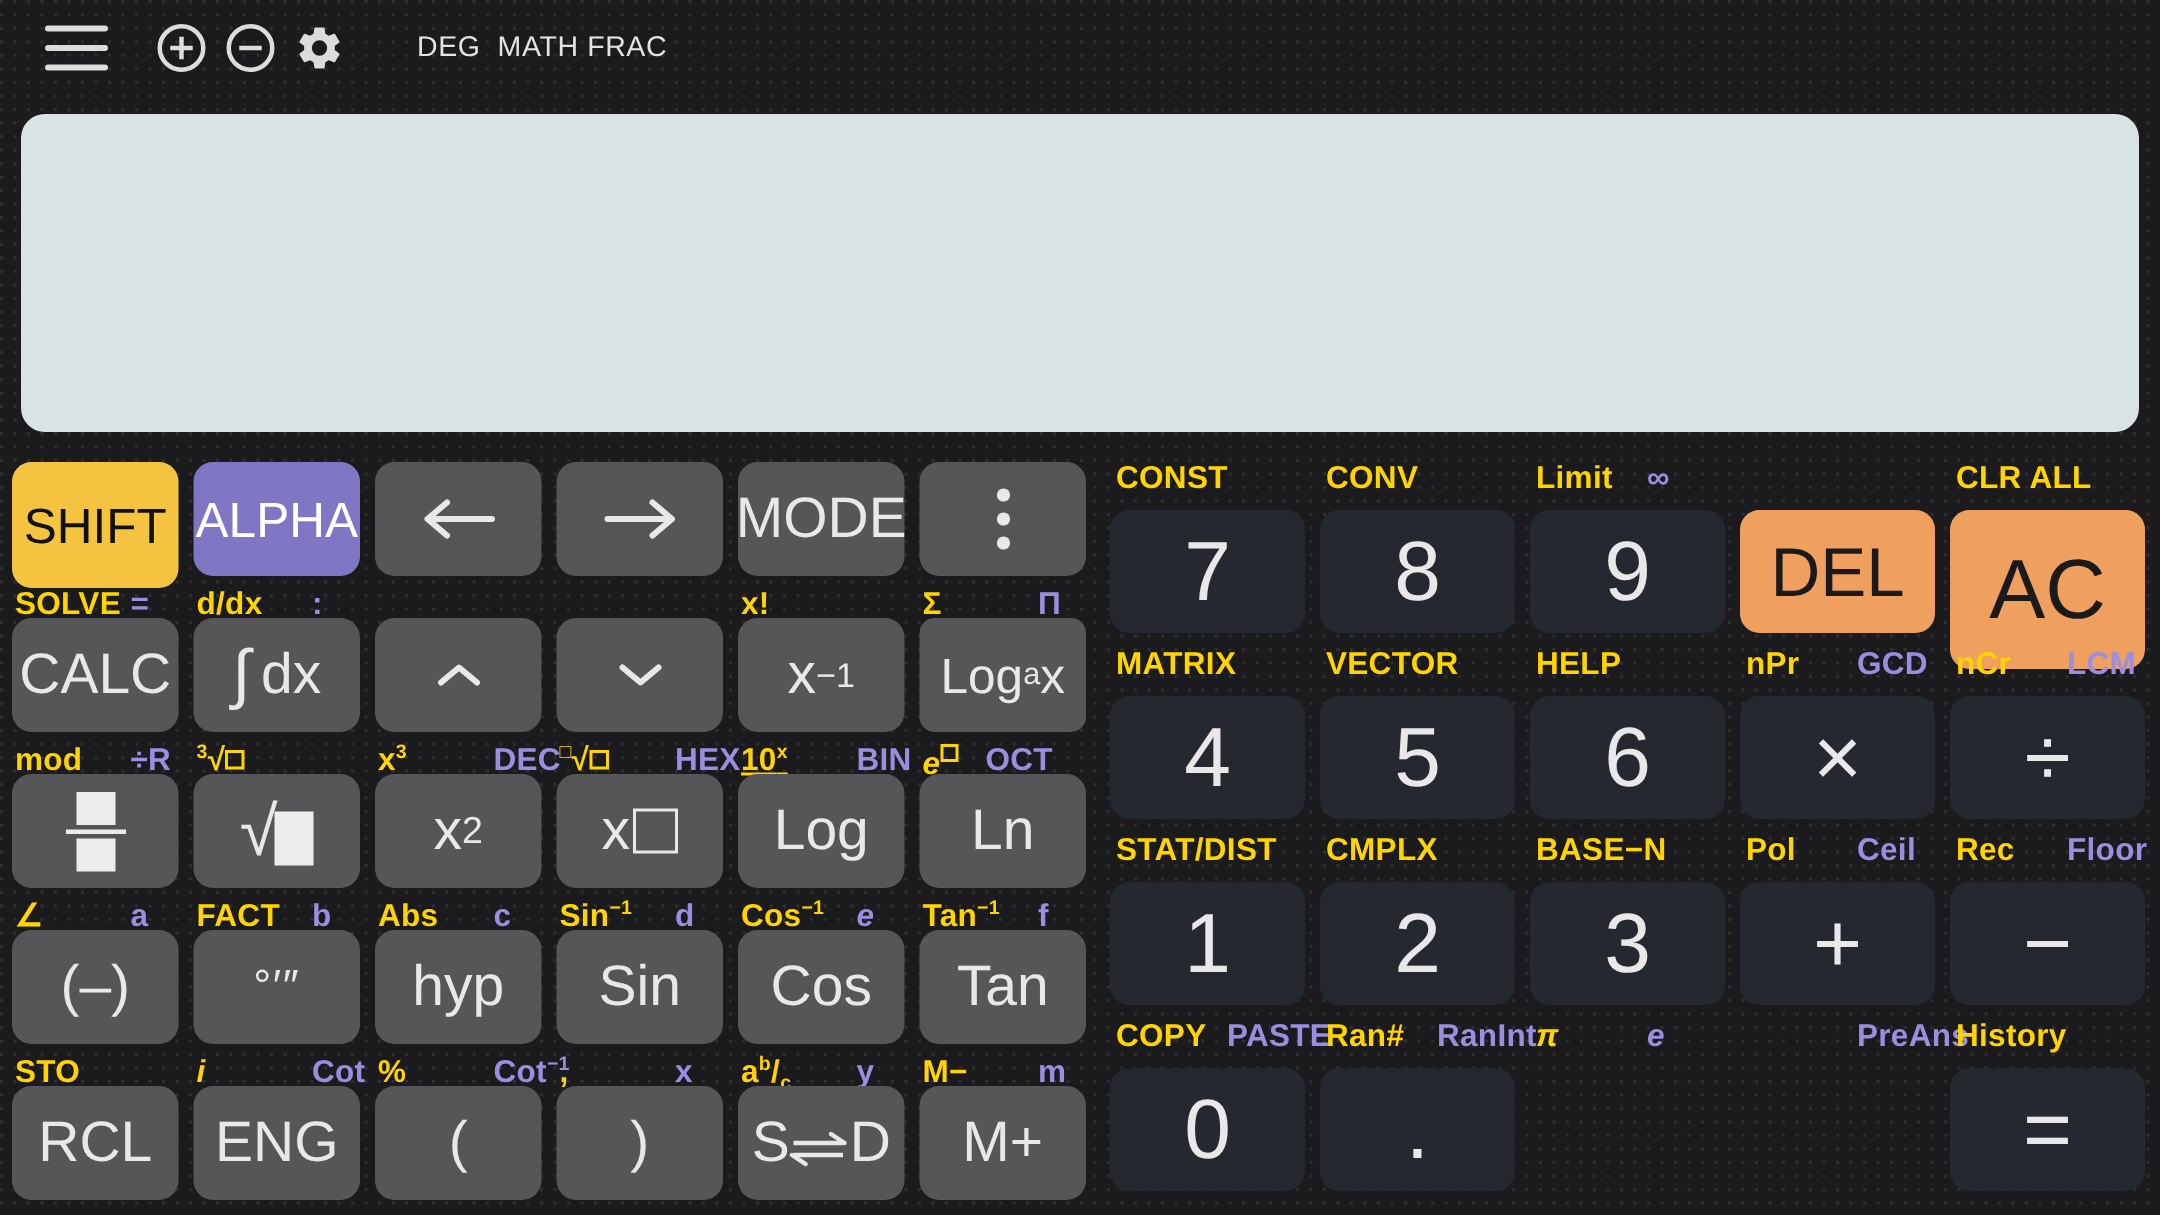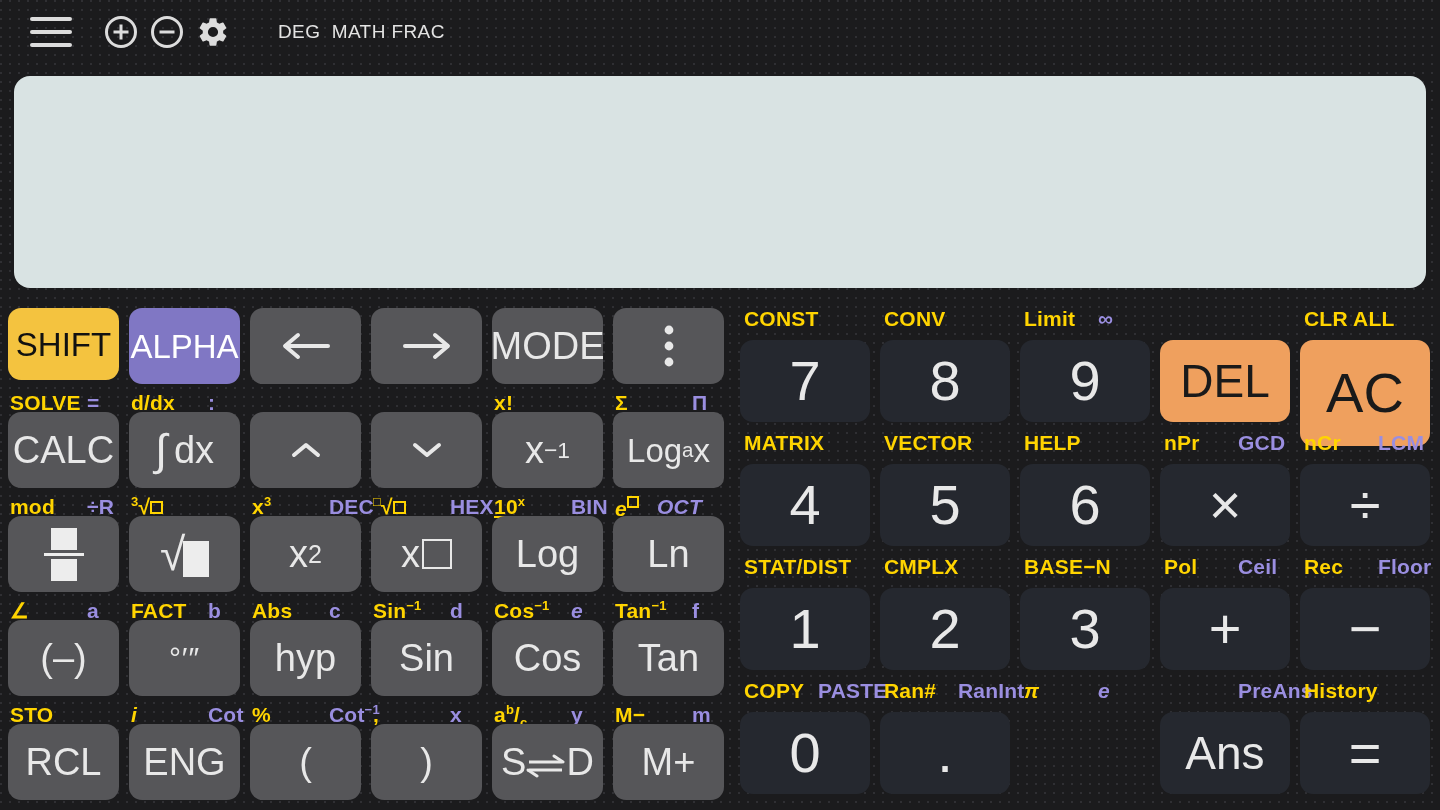--- a/index.html
+++ b/index.html
@@ -132,21 +132,21 @@
       </svg>
     </div>
 
     <div id="status-text">DEG  MATH FRAC</div>
   </div>
 
   <div id="display"></div>
 
   <div id="keypad">
     <div id="left-side" class="side">
-        <div class="key shift" style="left: 8px; top: 12px; width: 111px; height: 72px; font-size: 33px;">SHIFT</div>
+        <div class="key shift" style="left: 8px; top: 12px; width: 111px; height: 84px; font-size: 33px;">SHIFT</div>
         <div class="key alpha" style="left: 129px; top: 12px; width: 111px; height: 76px; font-size: 33px;">ALPHA</div>
         <div class="key fn" style="left: 250px; top: 12px; width: 111px; height: 76px; font-size: 38px;">
           <svg width="56" height="34" viewBox="0 0 56 34">
             <line x1="50" y1="17" x2="8" y2="17" stroke="#e8e8e8" stroke-width="4" stroke-linecap="round"></line>
             <polyline points="20,6 7,17 20,28" fill="none" stroke="#e8e8e8" stroke-width="4" stroke-linecap="round" stroke-linejoin="round"></polyline>
           </svg>
         </div>
         <div class="key fn" style="left: 371px; top: 12px; width: 111px; height: 76px; font-size: 38px;">
           <svg width="56" height="34" viewBox="0 0 56 34">
             <line x1="6" y1="17" x2="48" y2="17" stroke="#e8e8e8" stroke-width="4" stroke-linecap="round"></line>
@@ -188,21 +188,21 @@
         <div class="lbl y" style="left: 10px; top: 200px;">mod</div>
         <div class="lbl p" style="left: 87px; top: 200px;">÷R</div>
         <div class="lbl y" style="left: 131px; top: 200px;"><sup>3</sup>√<span class="boxg" style="width:13px;height:13px"></span></div>
         <div class="lbl y" style="left: 252px; top: 200px;">x<sup>3</sup></div>
         <div class="lbl p" style="left: 329px; top: 200px;">DEC</div>
         <div class="lbl y" style="left: 373px; top: 200px;"><sup>□</sup>√<span class="boxg" style="width:13px;height:13px"></span></div>
         <div class="lbl p" style="left: 450px; top: 200px;">HEX</div>
         <div class="lbl y" style="left: 494px; top: 200px; text-decoration: underline;">10<sup>x</sup></div>
         <div class="lbl p" style="left: 571px; top: 200px;">BIN</div>
         <div class="lbl y" style="left: 615px; top: 200px;"><span class="ital">e</span><span class="boxg" style="width:12px;height:12px;vertical-align:super"></span></div>
-        <div class="lbl p" style="left: 657px; top: 200px; font-style: italic;">OCT</div>
+        <div class="lbl p" style="left: 657px; top: 200px;">OCT</div>
         <div class="key fn" style="left: 8px; top: 220px; width: 111px; height: 76px; font-size: 33px;">
           <span class="frac-glyph">
             <span class="bx"></span>
             <span class="br"></span>
             <span class="bx"></span>
           </span>
         </div>
         <div class="key fn" style="left: 129px; top: 220px; width: 111px; height: 76px; font-size: 38px;">
           <span class="sqrt-glyph" style="font-size:46px">√<span style="display:inline-block;width:26px;height:36px;background:#ededed;margin-left:-2px"></span></span>
         </div>
@@ -293,18 +293,17 @@
         <div class="lbl y" style="left: 12px; top: 384px;">COPY</div>
         <div class="lbl p" style="left: 86px; top: 384px;">PASTE</div>
         <div class="lbl y" style="left: 152px; top: 384px;">Ran#</div>
         <div class="lbl p" style="left: 226px; top: 384px;">RanInt</div>
         <div class="lbl y" style="left: 292px; top: 384px;"><span class="ital">π</span></div>
         <div class="lbl p" style="left: 366px; top: 384px;"><span class="ital">e</span></div>
         <div class="lbl p" style="left: 506px; top: 384px;">PreAns</div>
         <div class="lbl y" style="left: 572px; top: 384px;">History</div>
         <div class="key num" style="left: 8px; top: 416px; width: 130px; height: 82px; font-size: 56px;">0</div>
         <div class="key num" style="left: 148px; top: 416px; width: 130px; height: 82px; font-size: 56px;">.</div>
-        <div class="key num" style="left: 428px; top: 416px; width: 130px; height: 82px; font-size: 46px;">Ans</div>
         <div class="key num" style="left: 568px; top: 416px; width: 130px; height: 82px; font-size: 56px;">=</div>
       </div>
   </div>
 
 </div>
 
 </body></html>

